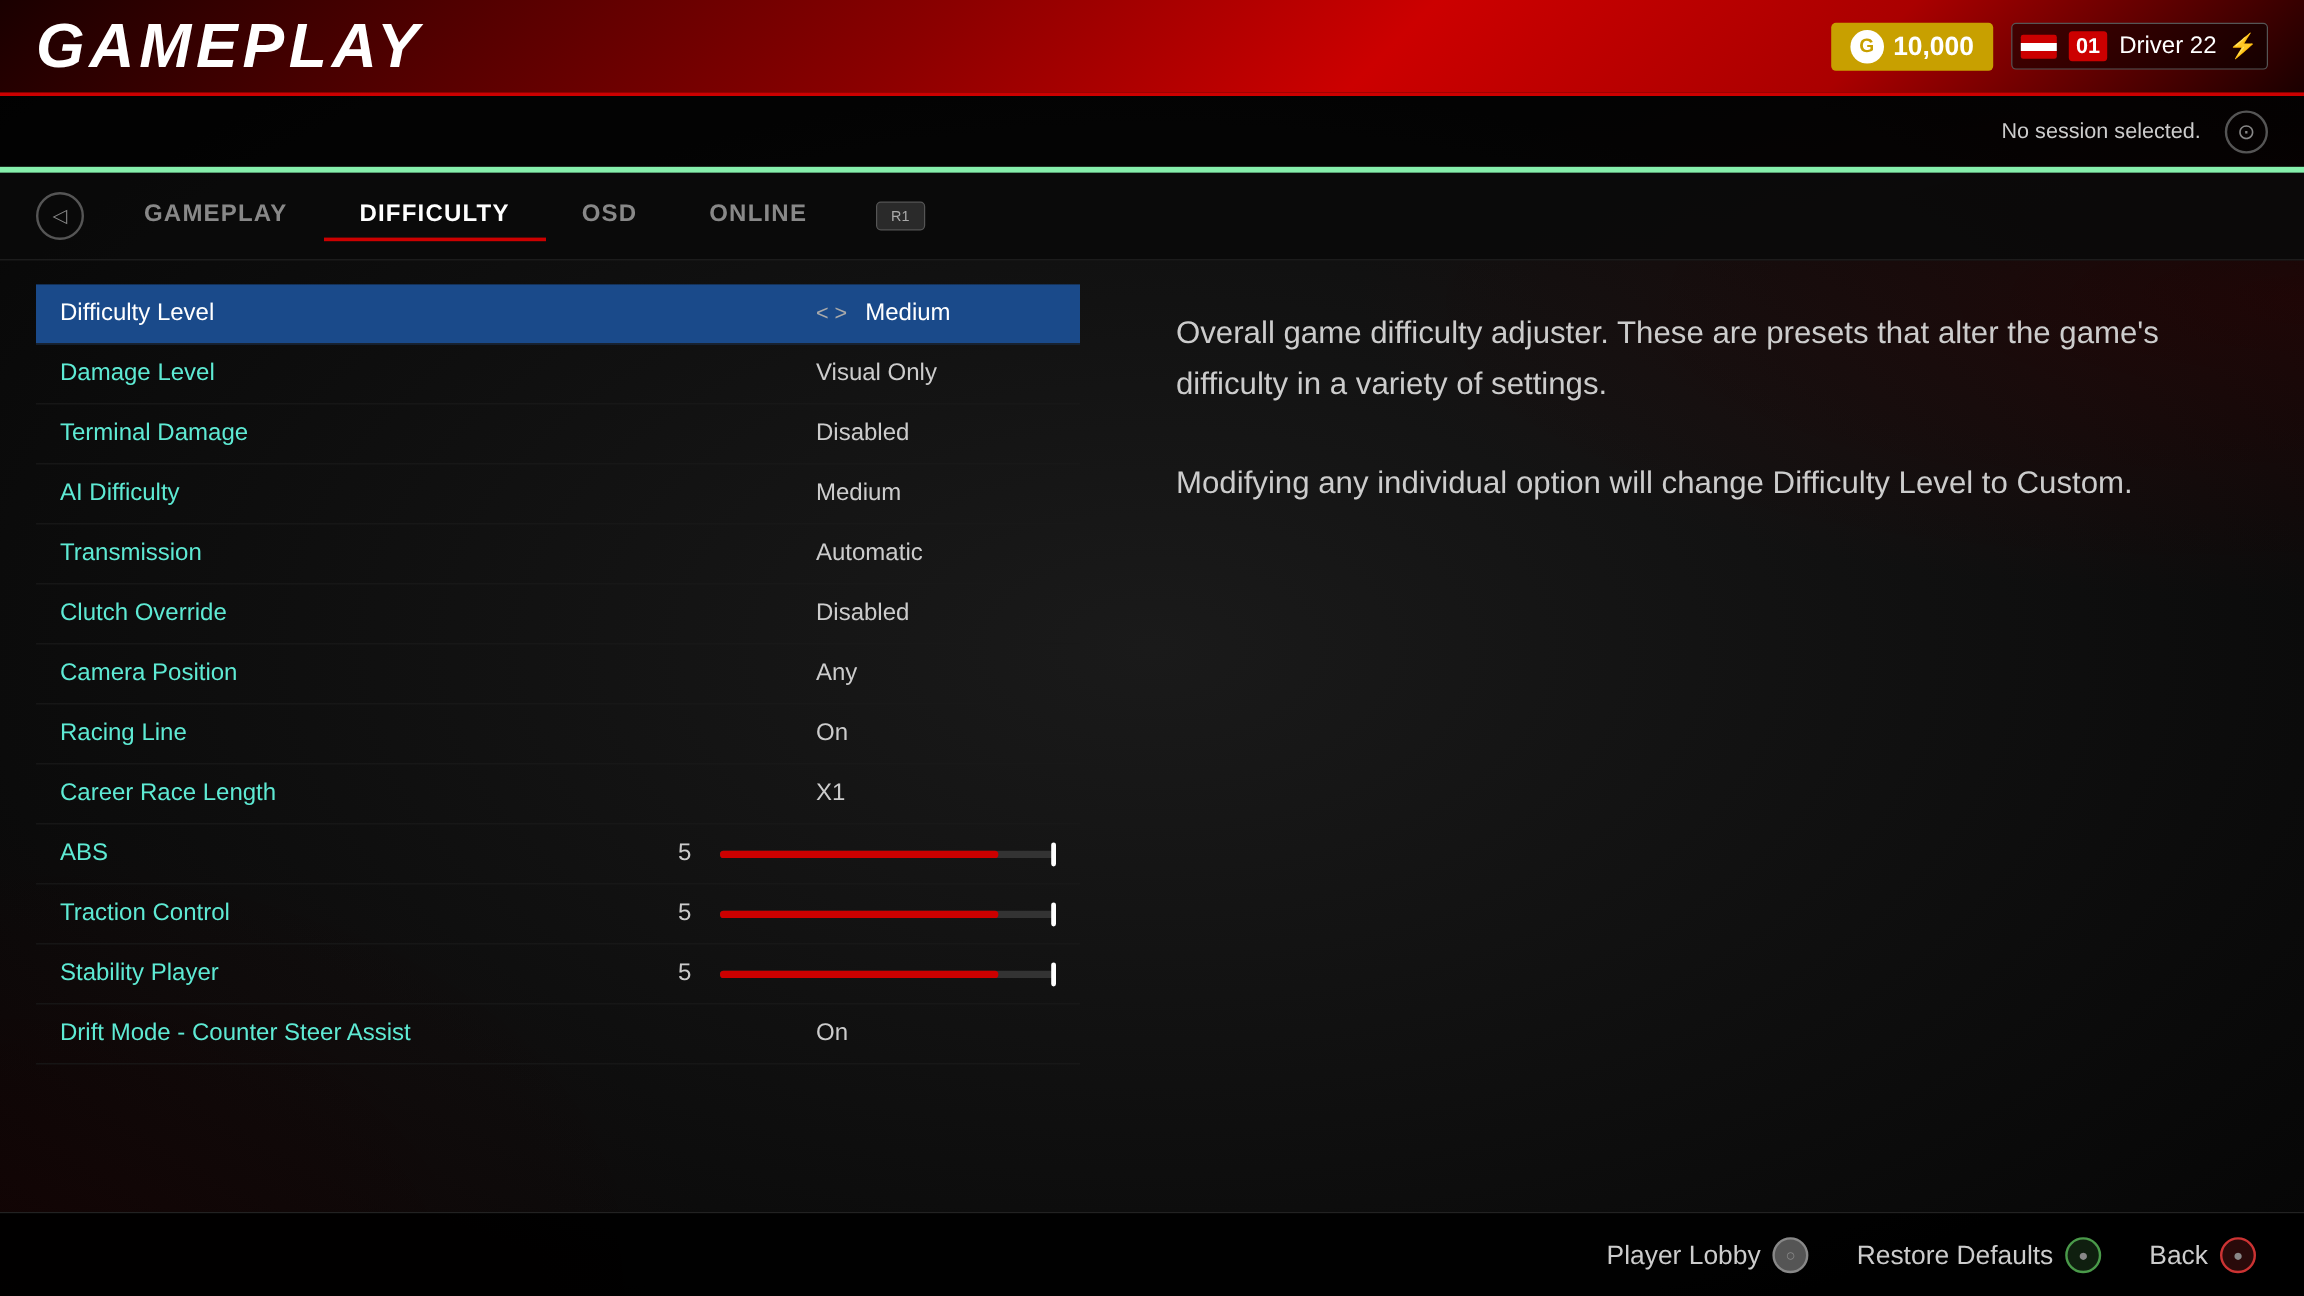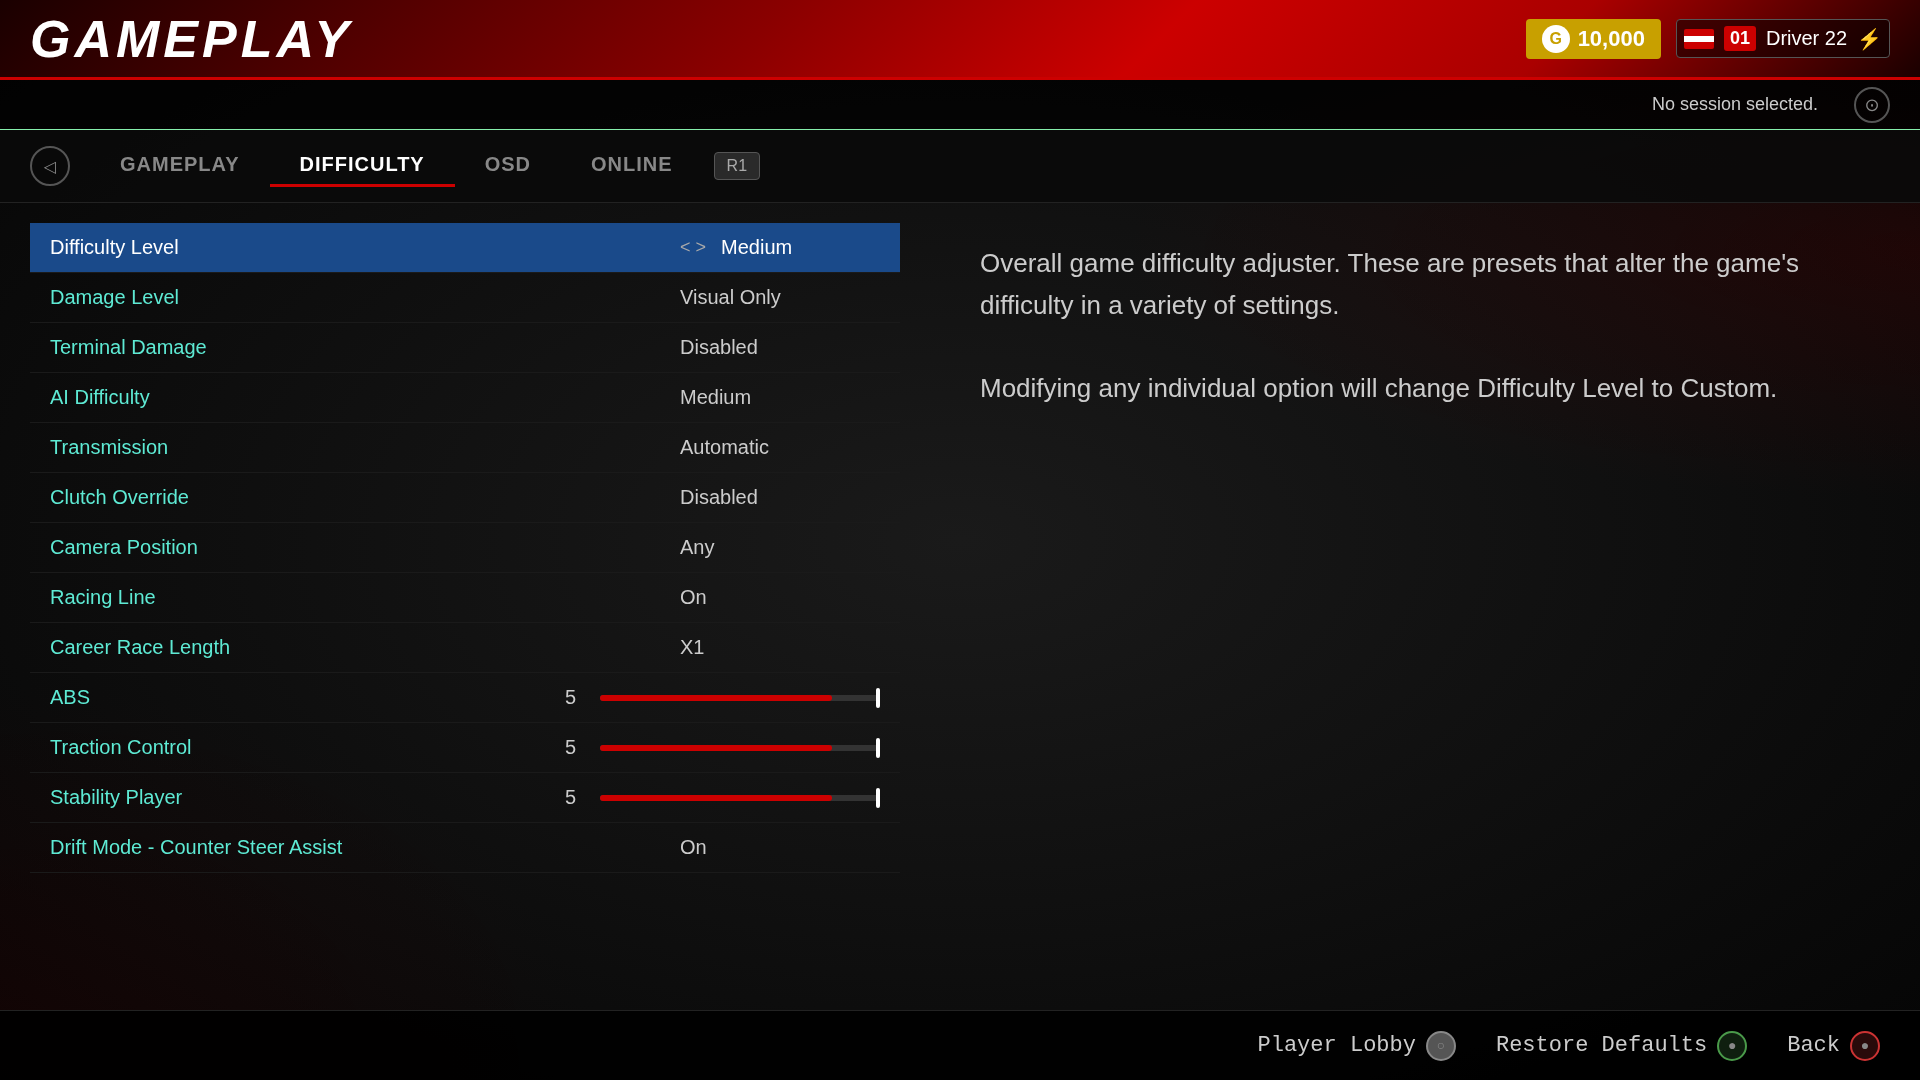--- a/index.html
+++ b/index.html
@@ -101,27 +101,27 @@
       font-size: 18px;
       padding: 2px 6px;
       border-radius: 3px;
     }
 
     
     .session-bar {
       position: relative;
       z-index: 10;
       background: rgba(0,0,0,0.7);
-      border-bottom: 1px solid #86efac;
+      border-bottom: 5px solid #86efac;
       padding: 15px 30px;
       display: flex;
       align-items: center;
       justify-content: flex-end;
-      gap: 36px;
-      height: 50px;
+      gap: 20px;
+      height: 64px;
     }
 
     .session-text {
       color: #ccc;
       font-size: 18px;
     }
 
     .session-icon {
       width: 36px;
       height: 36px;
@@ -175,23 +175,23 @@
     .nav-tab.active {
       color: #fff;
       border-bottom: 3px solid #cc0000;
     }
 
     .nav-r1-badge {
       background: rgba(50,50,50,0.8);
       border: 1px solid #555;
       border-radius: 4px;
       padding: 4px 12px;
-      font-size: 16px;
+      font-size: 12px;
       color: #aaa;
-      margin-left: 11px;
+      margin-left: 27px;
     }
 
     
     .main-content {
       position: relative;
       z-index: 10;
       display: flex;
       padding: 20px 30px;
       gap: 60px;
       height: calc(1080px - 80px - 50px - 70px - 70px);
@@ -312,21 +312,20 @@
       gap: 40px;
     }
 
     .footer-btn {
       display: flex;
       align-items: center;
       gap: 10px;
       font-size: 22px;
       color: #ccc;
       cursor: pointer;
-      font-family: Liberation Mono, monospace;
     }
 
     .footer-btn-icon {
       width: 30px;
       height: 30px;
       border: 2px solid #888;
       border-radius: 50%;
       display: flex;
       align-items: center;
       justify-content: center;

